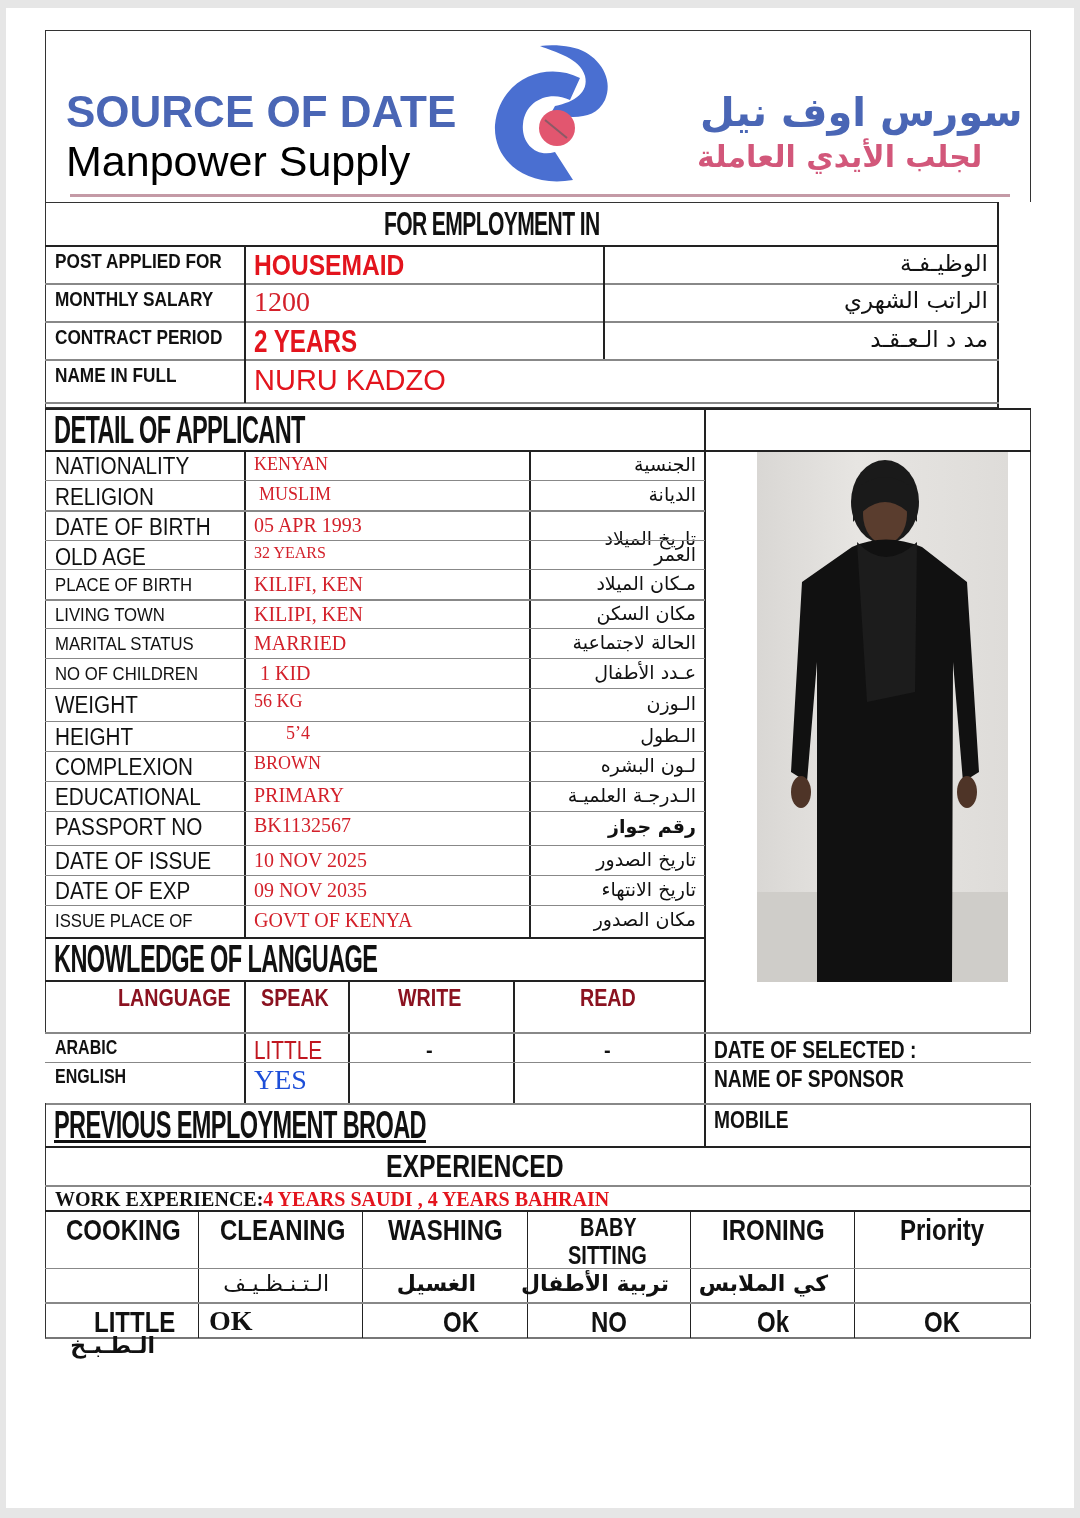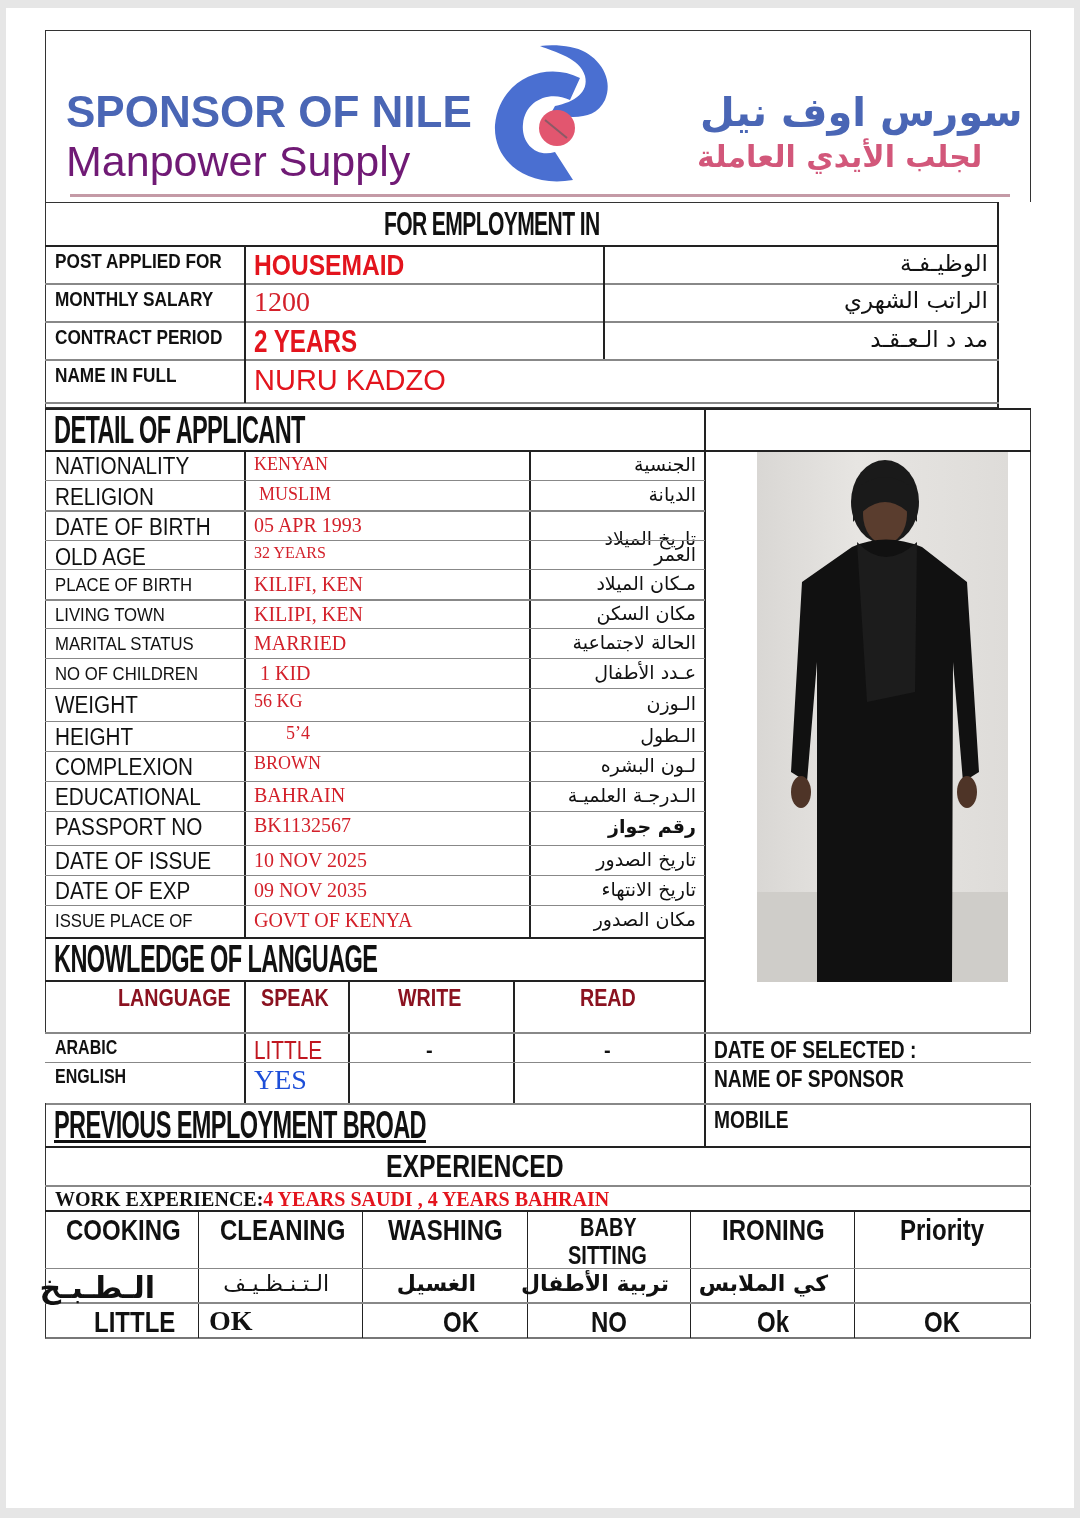--- a/index.html
+++ b/index.html
@@ -9,31 +9,31 @@
   .ln { position:absolute; background:#222; }
   .lg { position:absolute; background:#888; }
   .txt { position:absolute; white-space:nowrap; line-height:1; }
   .cond { font-family:"Liberation Sans", sans-serif; transform-origin:left center; }
   .heavy { font-family:"Liberation Sans", sans-serif; font-weight:900; transform-origin:left center; letter-spacing:-1px; }
   .red { color:#e3141d; }
   .redser { color:#d3202a; font-family:"Liberation Serif", serif; }
   .dred { color:#8b1220; }
   .ar { font-family:"DejaVu Sans", sans-serif; direction:rtl; }
   .logo-en1 { color:#4a66b5; font-weight:bold; font-size:44px; }
-  .logo-en2 { color:#701a75; font-size:43px; }
+  .logo-en2 { color:#000000; font-size:43px; }
   .logo-ar1 { color:#4a66b5; font-weight:bold; font-size:40px; }
   .logo-ar2 { color:#d2577a; font-weight:bold; font-size:30px; }
 </style>
 </head>
 <body>
 
 <div class="page"></div>
 
 <div class="abs" style="left:45px;top:30px;width:986px;height:172px;border:1.5px solid #333;border-bottom:none;"></div>
-<div class="txt logo-en1" style="left:66px;top:90px;">SPONSOR OF NILE</div>
+<div class="txt logo-en1" style="left:66px;top:90px;">SOURCE OF DATE</div>
 <div class="txt logo-en2" style="left:66px;top:140px;">Manpower Supply</div>
 
 <svg class="abs" style="left:485px;top:40px;" width="145" height="150" viewBox="0 0 145 150">
   <path d="M95 38 C60 20 14 40 10 85 C8 120 40 148 88 140 L70 112 C50 118 36 102 38 84 C40 60 65 50 85 60 Z" fill="#4a6fd1"></path>
   <path d="M65 75 C90 78 110 80 120 60 C128 42 118 22 100 12 C90 6 70 4 55 6 C70 12 95 18 100 36 C104 52 90 62 70 66 Z" fill="#4a6fd1"></path>
   <circle cx="72" cy="88" r="18" fill="#e2566f"></circle>
   <path d="M60 80 L82 98" stroke="#8a5a66" stroke-width="2"></path>
 </svg>
 
 <div class="txt ar logo-ar1" style="left:700px;top:92px;">سورس اوف نيل</div>
@@ -115,21 +115,21 @@
 
   <div class="txt" style="left:55px;top:726px;font-size:23px;transform:scaleX(0.9);transform-origin:left;">HEIGHT</div>
   <div class="txt redser" style="left:254px;top:724px;font-size:18px;margin-left:32px;">5’4</div>
   <div class="txt ar" style="right:384px;top:726px;font-size:19px;">الـطول</div>
 
   <div class="txt" style="left:55px;top:756px;font-size:23px;transform:scaleX(0.9);transform-origin:left;">COMPLEXION</div>
   <div class="txt redser" style="left:254px;top:754px;font-size:18px;">BROWN</div>
   <div class="txt ar" style="right:384px;top:756px;font-size:19px;">لـون البشره</div>
 
   <div class="txt" style="left:55px;top:786px;font-size:23px;transform:scaleX(0.9);transform-origin:left;">EDUCATIONAL</div>
-  <div class="txt redser" style="left:254px;top:785px;font-size:20px;">BAHRAIN</div>
+  <div class="txt redser" style="left:254px;top:785px;font-size:20px;">PRIMARY</div>
   <div class="txt ar" style="right:384px;top:786px;font-size:19px;">الـدرجـة العلميـة</div>
 
   <div class="txt" style="left:55px;top:816px;font-size:23px;transform:scaleX(0.9);transform-origin:left;">PASSPORT NO</div>
   <div class="txt redser" style="left:254px;top:815px;font-size:20px;">BK1132567</div>
   <div class="txt ar" style="right:384px;top:817px;font-size:19px;font-weight:bold;">رقم جواز</div>
 
   <div class="txt" style="left:55px;top:850px;font-size:23px;transform:scaleX(0.9);transform-origin:left;">DATE OF ISSUE</div>
   <div class="txt redser" style="left:254px;top:850px;font-size:20px;">10 NOV 2025</div>
   <div class="txt ar" style="right:384px;top:850px;font-size:19px;">تاريخ الصدور</div>
 
@@ -220,21 +220,21 @@
 
 <div>
   <div class="txt cond" style="left:66px;top:1215px;font-size:30px;font-weight:bold;transform:scaleX(0.8);">COOKING</div>
   <div class="txt cond" style="left:220px;top:1215px;font-size:30px;font-weight:bold;transform:scaleX(0.8);">CLEANING</div>
   <div class="txt cond" style="left:388px;top:1215px;font-size:30px;font-weight:bold;transform:scaleX(0.8);">WASHING</div>
   <div class="txt cond" style="left:580px;top:1215px;font-size:25px;font-weight:bold;transform:scaleX(0.8);">BABY</div>
   <div class="txt cond" style="left:568px;top:1243px;font-size:25px;font-weight:bold;transform:scaleX(0.8);">SITTING</div>
   <div class="txt cond" style="left:722px;top:1215px;font-size:30px;font-weight:bold;transform:scaleX(0.8);">IRONING</div>
   <div class="txt cond" style="left:900px;top:1215px;font-size:30px;font-weight:bold;transform:scaleX(0.8);">Priority</div>
 
-  <div class="txt ar" style="right:925px;top:1273px;font-size:30px;font-weight:bold;">الـطـبـخ</div>
+  <div class="txt ar" style="right:925px;top:1335px;font-size:22px;font-weight:bold;">الـطـبـخ</div>
   <div class="txt ar" style="right:751px;top:1273px;font-size:22px;font-weight:normal;">الـتـنـظـيـف</div>
   <div class="txt ar" style="right:604px;top:1273px;font-size:22px;font-weight:bold;">الغسيل</div>
   <div class="txt ar" style="right:411px;top:1273px;font-size:22px;font-weight:bold;">تربية الأطفال</div>
   <div class="txt ar" style="right:252px;top:1273px;font-size:22px;font-weight:bold;">كي الملابس</div>
 
   <div class="txt cond" style="left:94px;top:1307px;font-size:30px;font-weight:bold;transform:scaleX(0.8);">LITTLE</div>
   <div class="txt" style="left:209px;top:1307px;font-size:28px;font-weight:bold;font-family:'Liberation Serif',serif;">OK</div>
   <div class="txt cond" style="left:443px;top:1307px;font-size:30px;font-weight:bold;transform:scaleX(0.8);">OK</div>
   <div class="txt cond" style="left:591px;top:1307px;font-size:30px;font-weight:bold;transform:scaleX(0.8);">NO</div>
   <div class="txt cond" style="left:757px;top:1307px;font-size:30px;font-weight:bold;transform:scaleX(0.8);">Ok</div>

